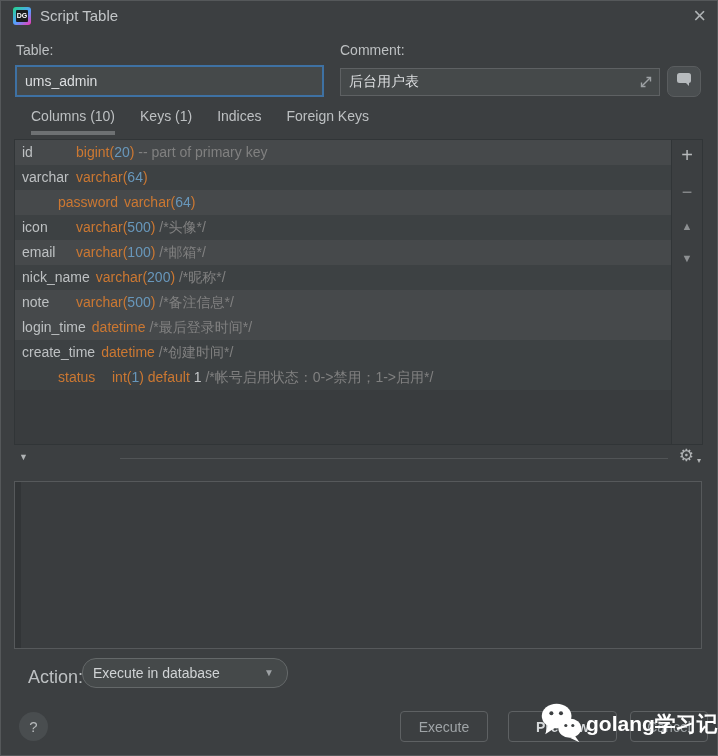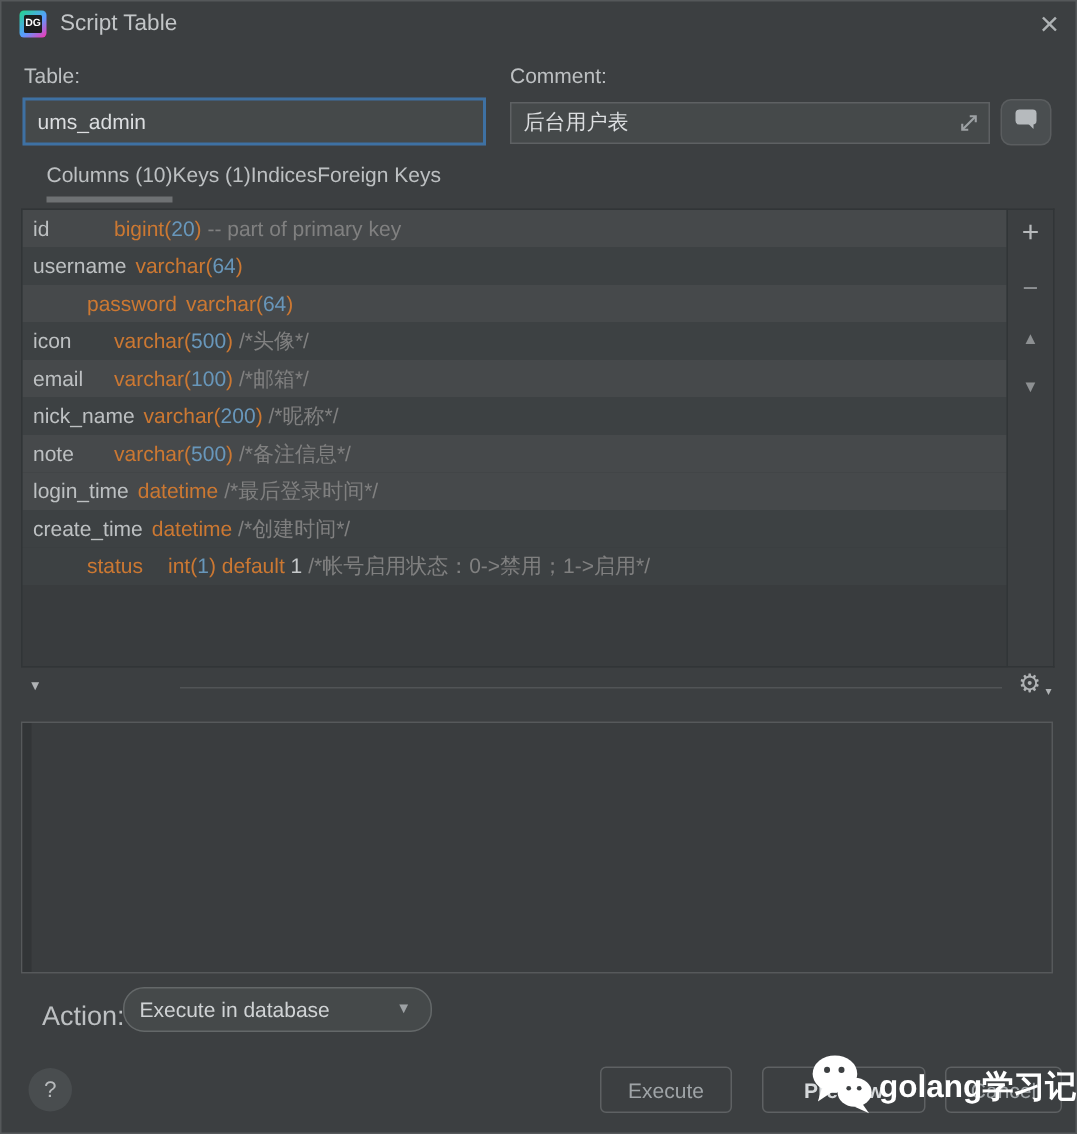--- a/index.html
+++ b/index.html
@@ -32,21 +32,21 @@
   }
   .inp-table { left:15px; top:65px; width:309px; height:32px; border:2px solid var(--focus); }
   .inp-comment { left:340px; top:68px; width:320px; height:28px; border:1px solid #5e6163; padding-right:24px; }
   .expand-ic { position:absolute; left:638px; top:74px; width:16px; height:16px; }
   .comment-btn {
     position:absolute; left:667px; top:66px; width:34px; height:31px;
     background:#4a4e50; border:1px solid #5a5d5f; border-radius:7px;
     display:flex; align-items:center; justify-content:center; cursor:pointer;
   }
   
-  .tabs { position:absolute; left:31px; top:108px; display:flex; }
+  .tabs { position:absolute; left:31px; top:108px; display:flex; gap:25px; }
   .tab { font-size:14px; color:#bdc0c2; padding-bottom:7px; border-bottom:4px solid transparent; cursor:pointer; }
   .tab.active { border-bottom-color:var(--underline); }
   
   .grid {
     position:absolute; left:14px; top:139px; width:658px; height:306px;
     background:#393c3e; border:1px solid #313537; overflow:hidden;
   }
   .grid-row { height:25px; line-height:25px; padding-left:7px; font-size:14px; white-space:nowrap; cursor:default; }
   .grid-row.odd  { background:#46494b; }
   .grid-row.even { background:#3d4143; }
@@ -139,21 +139,21 @@
 
   <div class="tabs">
       <div class="tab active">Columns (10)</div>
       <div class="tab">Keys (1)</div>
       <div class="tab">Indices</div>
       <div class="tab">Foreign Keys</div>
     </div>
 
   <div class="grid">
       <div class="grid-row odd"><span class="col-name">id</span><span class="seg-kw">bigint(</span><span class="seg-num">20</span><span class="seg-kw">)</span><span class="seg-cmt"> -- part of primary key</span></div>
-      <div class="grid-row even"><span class="col-name">username</span><span class="seg-kw">varchar(</span><span class="seg-num">64</span><span class="seg-kw">)</span></div>
+      <div class="grid-row even"><span class="col-name">varchar</span><span class="seg-kw">varchar(</span><span class="seg-num">64</span><span class="seg-kw">)</span></div>
       <div class="grid-row odd"><span class="col-name kw">password</span><span class="seg-kw">varchar(</span><span class="seg-num">64</span><span class="seg-kw">)</span></div>
       <div class="grid-row even"><span class="col-name">icon</span><span class="seg-kw">varchar(</span><span class="seg-num">500</span><span class="seg-kw">)</span><span class="seg-cmt"> /*头像*/</span></div>
       <div class="grid-row odd"><span class="col-name">email</span><span class="seg-kw">varchar(</span><span class="seg-num">100</span><span class="seg-kw">)</span><span class="seg-cmt"> /*邮箱*/</span></div>
       <div class="grid-row even"><span class="col-name">nick_name</span><span class="seg-kw">varchar(</span><span class="seg-num">200</span><span class="seg-kw">)</span><span class="seg-cmt"> /*昵称*/</span></div>
       <div class="grid-row odd"><span class="col-name">note</span><span class="seg-kw">varchar(</span><span class="seg-num">500</span><span class="seg-kw">)</span><span class="seg-cmt"> /*备注信息*/</span></div>
       <div class="grid-row odd"><span class="col-name">login_time</span><span class="seg-kw">datetime</span><span class="seg-cmt"> /*最后登录时间*/</span></div>
       <div class="grid-row even"><span class="col-name">create_time</span><span class="seg-kw">datetime</span><span class="seg-cmt"> /*创建时间*/</span></div>
       <div class="grid-row even"><span class="col-name kw">status</span><span class="seg-kw">int(</span><span class="seg-num">1</span><span class="seg-kw">) default</span><span class="seg-plain"> 1</span><span class="seg-cmt"> /*帐号启用状态：0-&gt;禁用；1-&gt;启用*/</span></div>
     </div>
 

